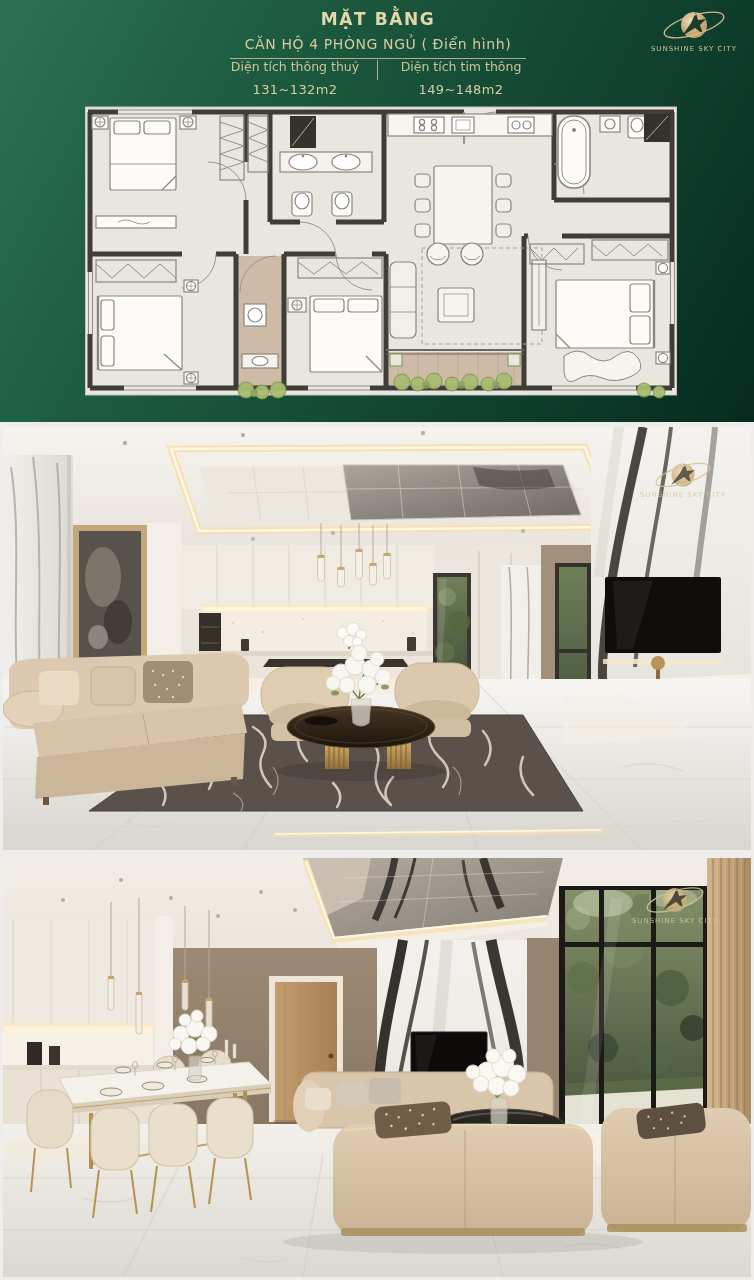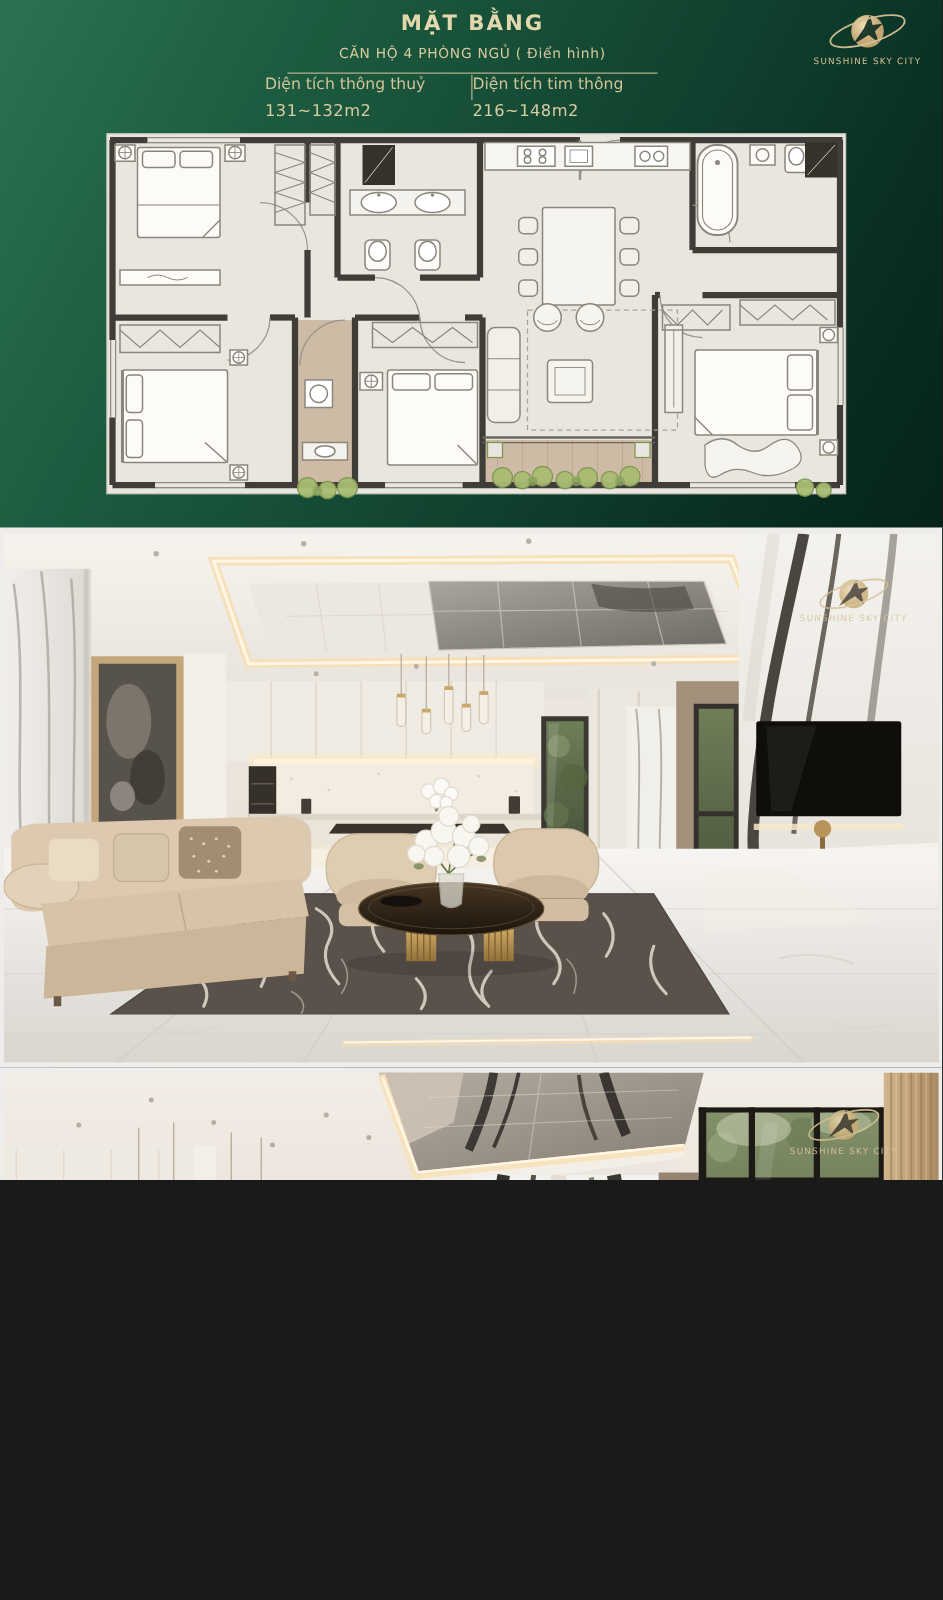--- a/index.html
+++ b/index.html
@@ -1,25 +1,25 @@
 <!DOCTYPE html>
 <html><head>
 <meta charset="utf-8">
 <style>
   html,body{margin:0;padding:0;background:#1a1a1a}
-  .page{position:relative;width:754px;height:944px;overflow:hidden;
+  .page{position:relative;width:754px;height:1280px;overflow:hidden;
         font-family:"DejaVu Sans",sans-serif;
         background:linear-gradient(118deg,#2c7252 0%,#1d5c40 20%,#124531 44%,#082d21 66%,#041b14 88%,#03130e 100%)}
   .hdr-title{position:absolute;left:80px;top:9px;width:596px;text-align:center;
              color:#e3d7ad;font-size:17px;font-weight:bold;letter-spacing:1.6px}
   .hdr-sub{position:absolute;left:80px;top:36px;width:596px;text-align:center;
-           color:#d6caa0;font-size:11px;letter-spacing:.6px}
+           color:#d6caa0;font-size:14px;letter-spacing:.6px}
   .hdr-line{position:absolute;left:230px;top:58px;width:296px;height:1px;background:rgba(214,201,160,.8)}
   .specs{position:absolute;left:212px;top:61px;width:332px;display:flex}
-  .spec{flex:1;color:#cfc49a;font-size:12.5px;line-height:1}
+  .spec{flex:1;text-align:center;color:#cfc49a;font-size:12.5px;line-height:1}
   .spec .val{margin-top:9px;font-size:13px;color:#d7cca2;letter-spacing:.4px}
   .spec-div{position:absolute;left:377px;top:60px;width:1px;height:20px;background:rgba(214,201,160,.8)}
   .logo{position:absolute;left:644px;top:4px}
   .plan{position:absolute;left:84px;top:104px}
   .photo{position:absolute;left:0;width:754px;background:#efedeb;box-sizing:border-box}
   .photo svg{display:block}
   .p1{top:422px;height:432px;padding:5px 3px 4px}
   .p2{top:854px;height:426px;padding:4px 3px 3px}
 </style>
 </head>
@@ -30,21 +30,21 @@
   <div class="hdr-title">MẶT BẰNG</div>
   <div class="hdr-sub">CĂN HỘ 4 PHÒNG NGỦ ( Điển hình)</div>
   <div class="hdr-line"></div>
   <div class="specs">
     <div class="spec">
       <div>Diện tích thông thuỷ</div>
       <div class="val">131~132m2</div>
     </div>
     <div class="spec">
       <div>Diện tích tim thông</div>
-      <div class="val">216~148m2</div>
+      <div class="val">149~148m2</div>
     </div>
   </div>
   <div class="spec-div"></div>
 
   <svg class="logo" width="100" height="58" viewBox="0 0 100 58">
     <defs>
       <radialGradient id="sunG" cx="40%" cy="35%">
           <stop offset="0%" stop-color="#f0dfb8"></stop>
           <stop offset="100%" stop-color="#c3a571"></stop>
         </radialGradient>

